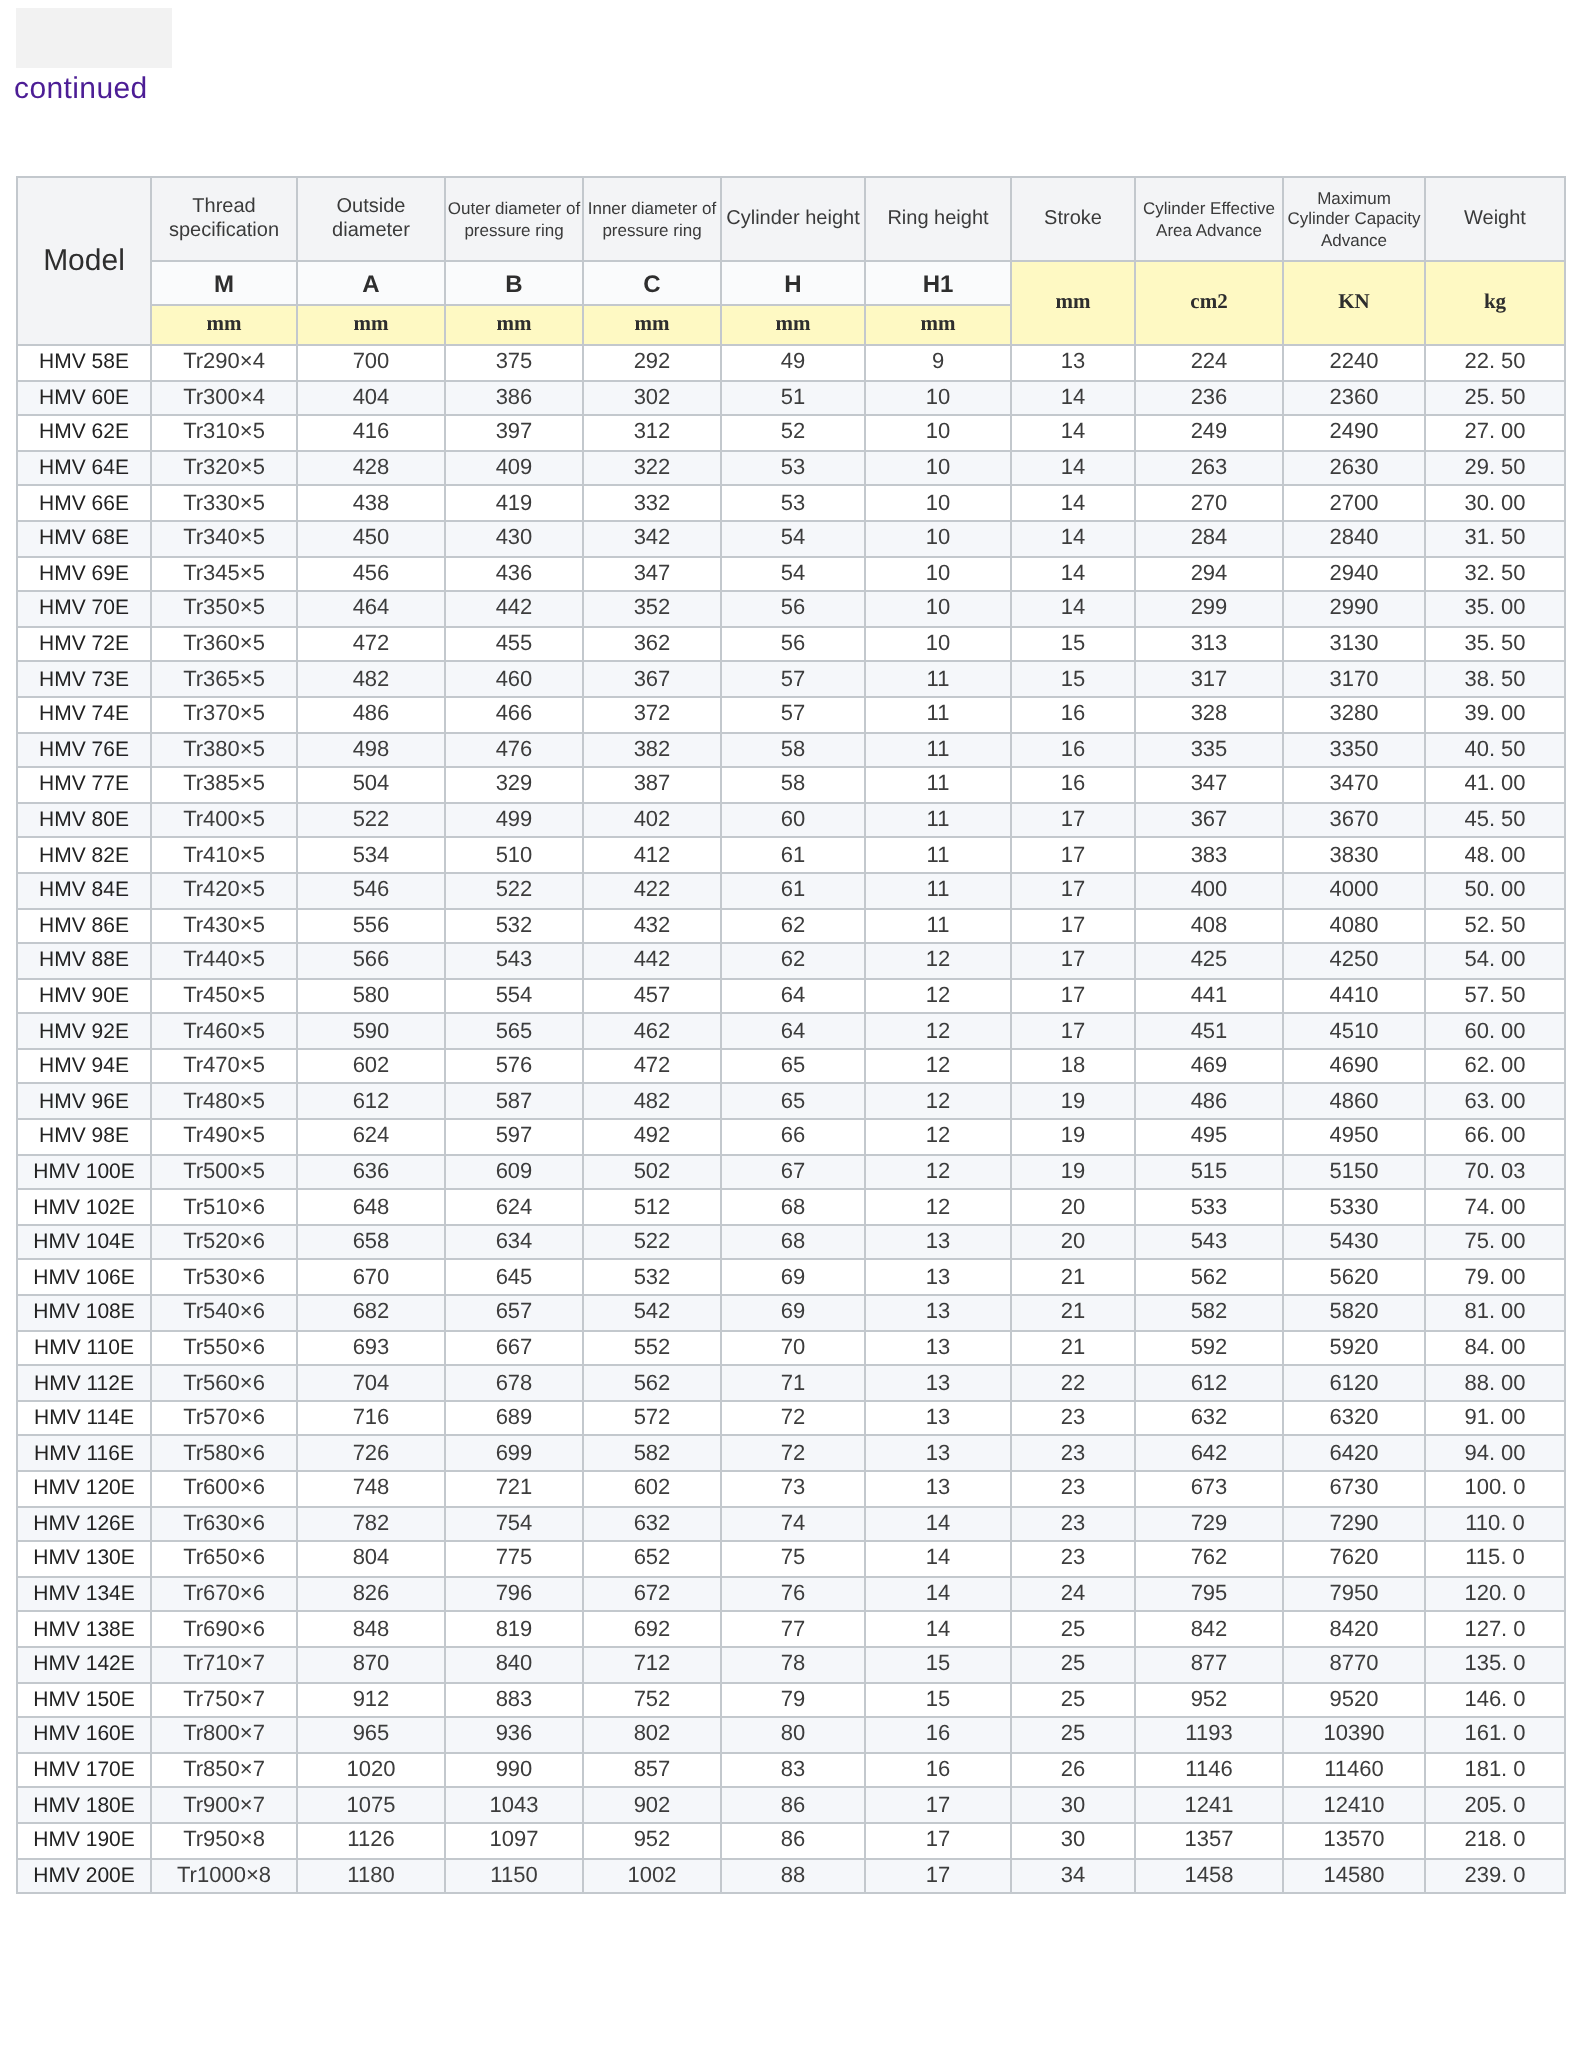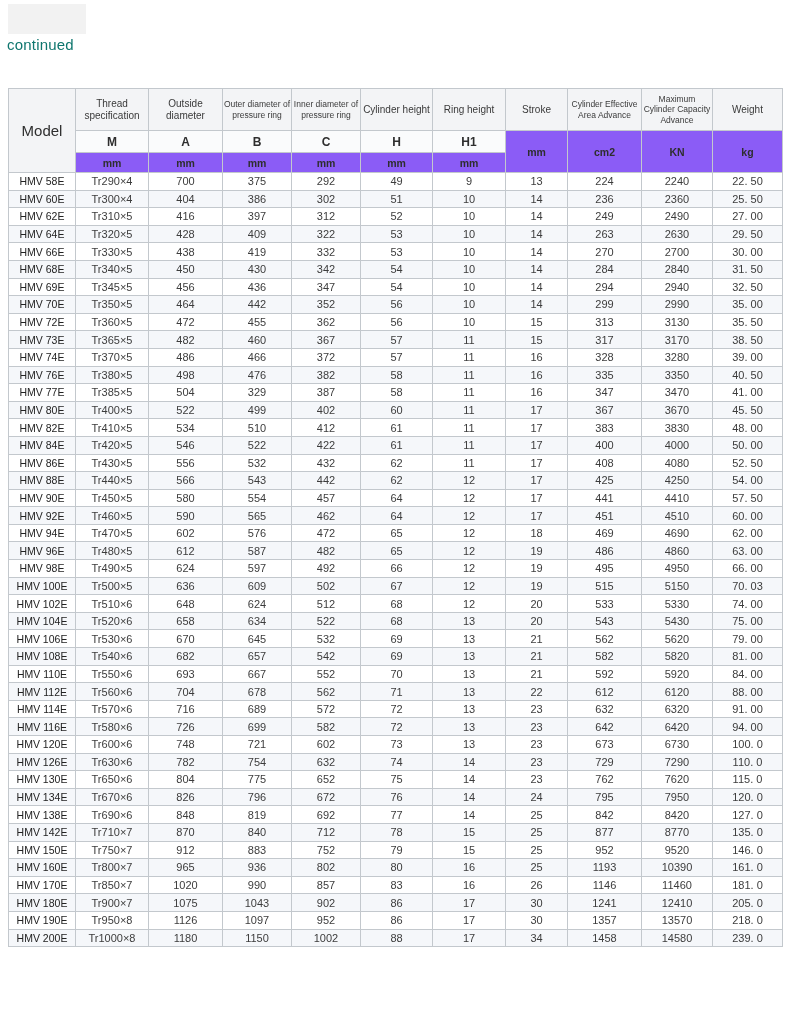--- a/index.html
+++ b/index.html
@@ -7,39 +7,39 @@
   body {
     width: 790px; height: 1031px; position: relative;
     font-family: "Liberation Sans", sans-serif; color: #333;
   }
   .top-box {
     position: absolute; left: 8px; top: 4px;
     width: 78px; height: 30px; background: #f2f2f2;
   }
   .continued {
     position: absolute; left: 7px; top: 36px;
-    font-size: 15px; color: #0f766e; letter-spacing: 0.2px;
+    font-size: 15px; color: #4c1d95; letter-spacing: 0.2px;
   }
   table.spec {
     position: absolute; left: 8px; top: 88px; width: 774px;
     border-collapse: collapse; table-layout: fixed;
     border: 1px solid #9aa0a6;
   }
   td, th {
     border: 1px solid #c3c8cd; text-align: center; vertical-align: middle;
     padding: 0; overflow: hidden; font-weight: normal;
   }
   thead tr.label-row { height: 42px; }
   thead tr.sym-row   { height: 22px; }
   thead tr.unit-row  { height: 20px; }
   thead th { background: #f3f4f6; color: #3a3a3a; }
   thead .h-label { font-size: 10px; line-height: 1.2; }
   thead .h-small { font-size: 8.5px; line-height: 1.25; }
   thead .sym  { font-size: 12px; font-weight: bold; background: #fafbfc; color: #2e2e2e; }
-  thead .unit { font-size: 10.5px; font-weight: bold; background: #8b5cf6; color: #2e2e2e; }
+  thead .unit { font-size: 10.5px; font-weight: bold; background: #fef9c3; color: #2e2e2e; font-family: Liberation Serif, serif; }
   thead .model-h { font-size: 15px; color: #2e2e2e; }
   tbody td { height: 17.6px; font-size: 11px; color: #3c3c3c; }
   tbody td.model  { font-weight: normal; font-size: 10.5px; color: #222; }
   tbody td.thread { font-size: 11px; }
   tbody tr:nth-child(even) { background: #f5f7fa; }
   tbody tr:nth-child(odd)  { background: #ffffff; }
 </style>
 </head>
 <body>
 

